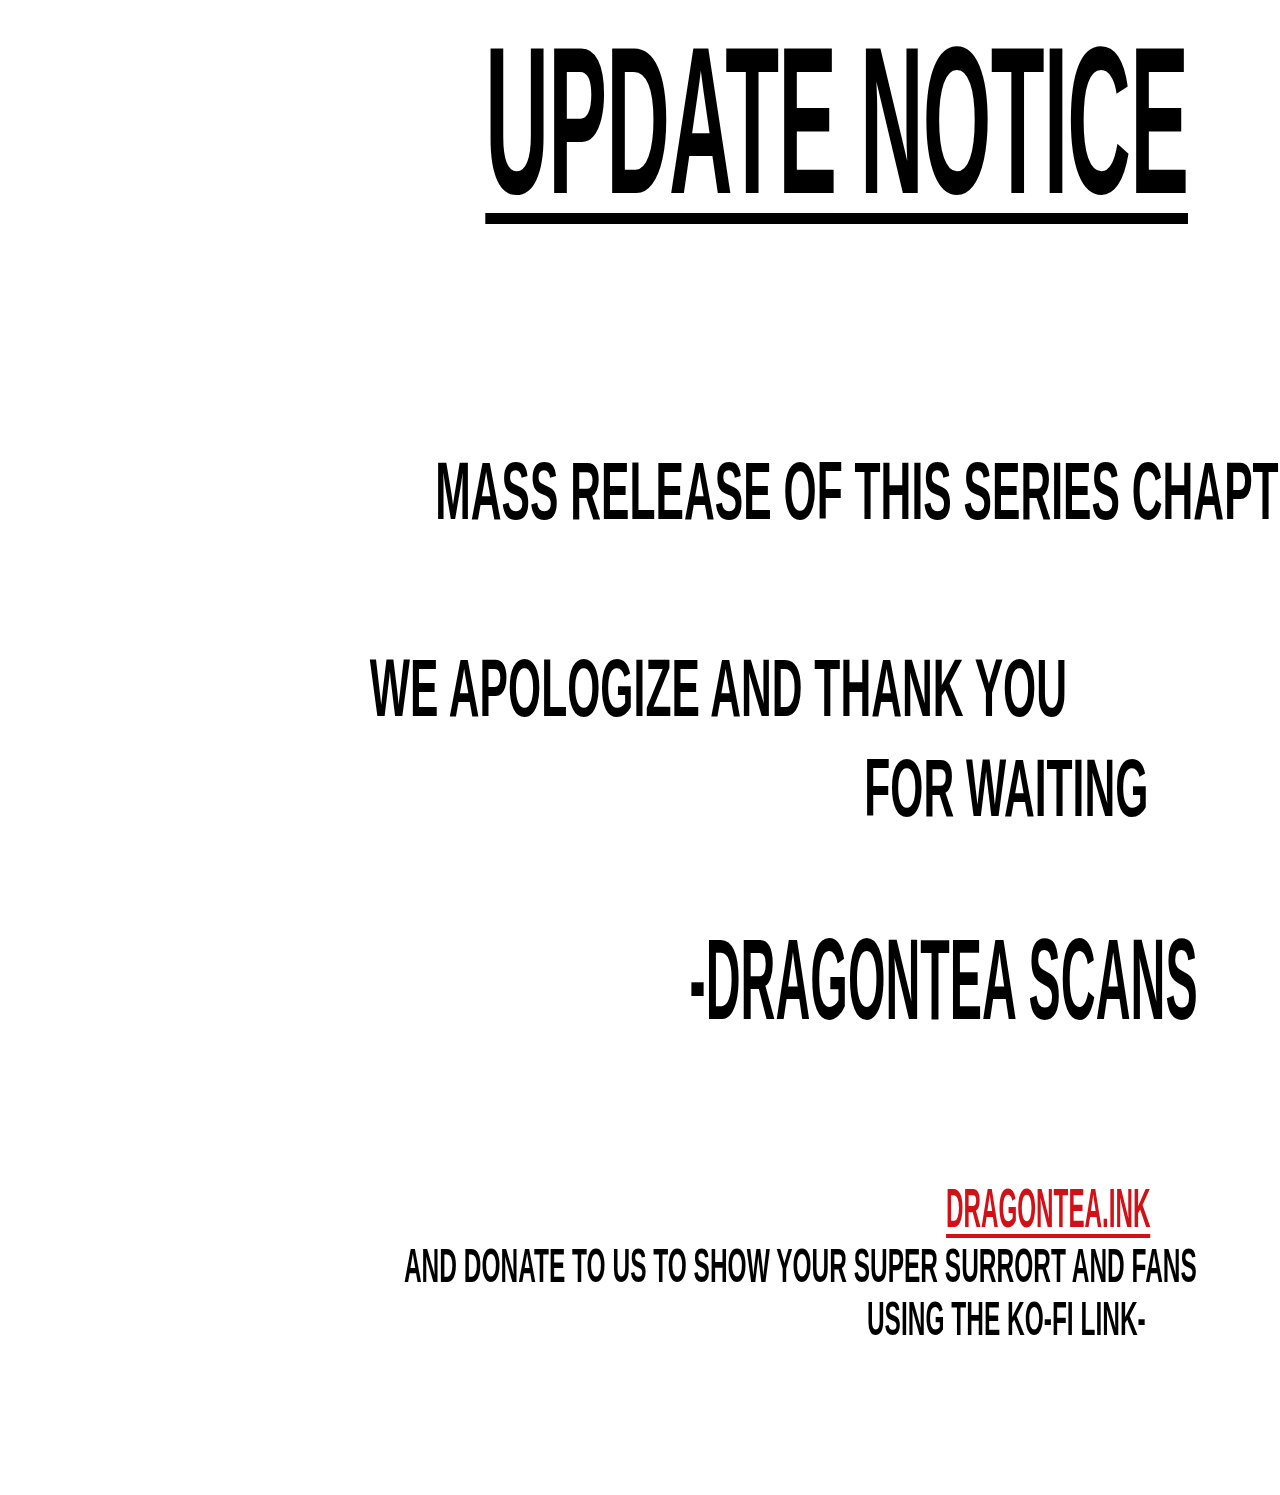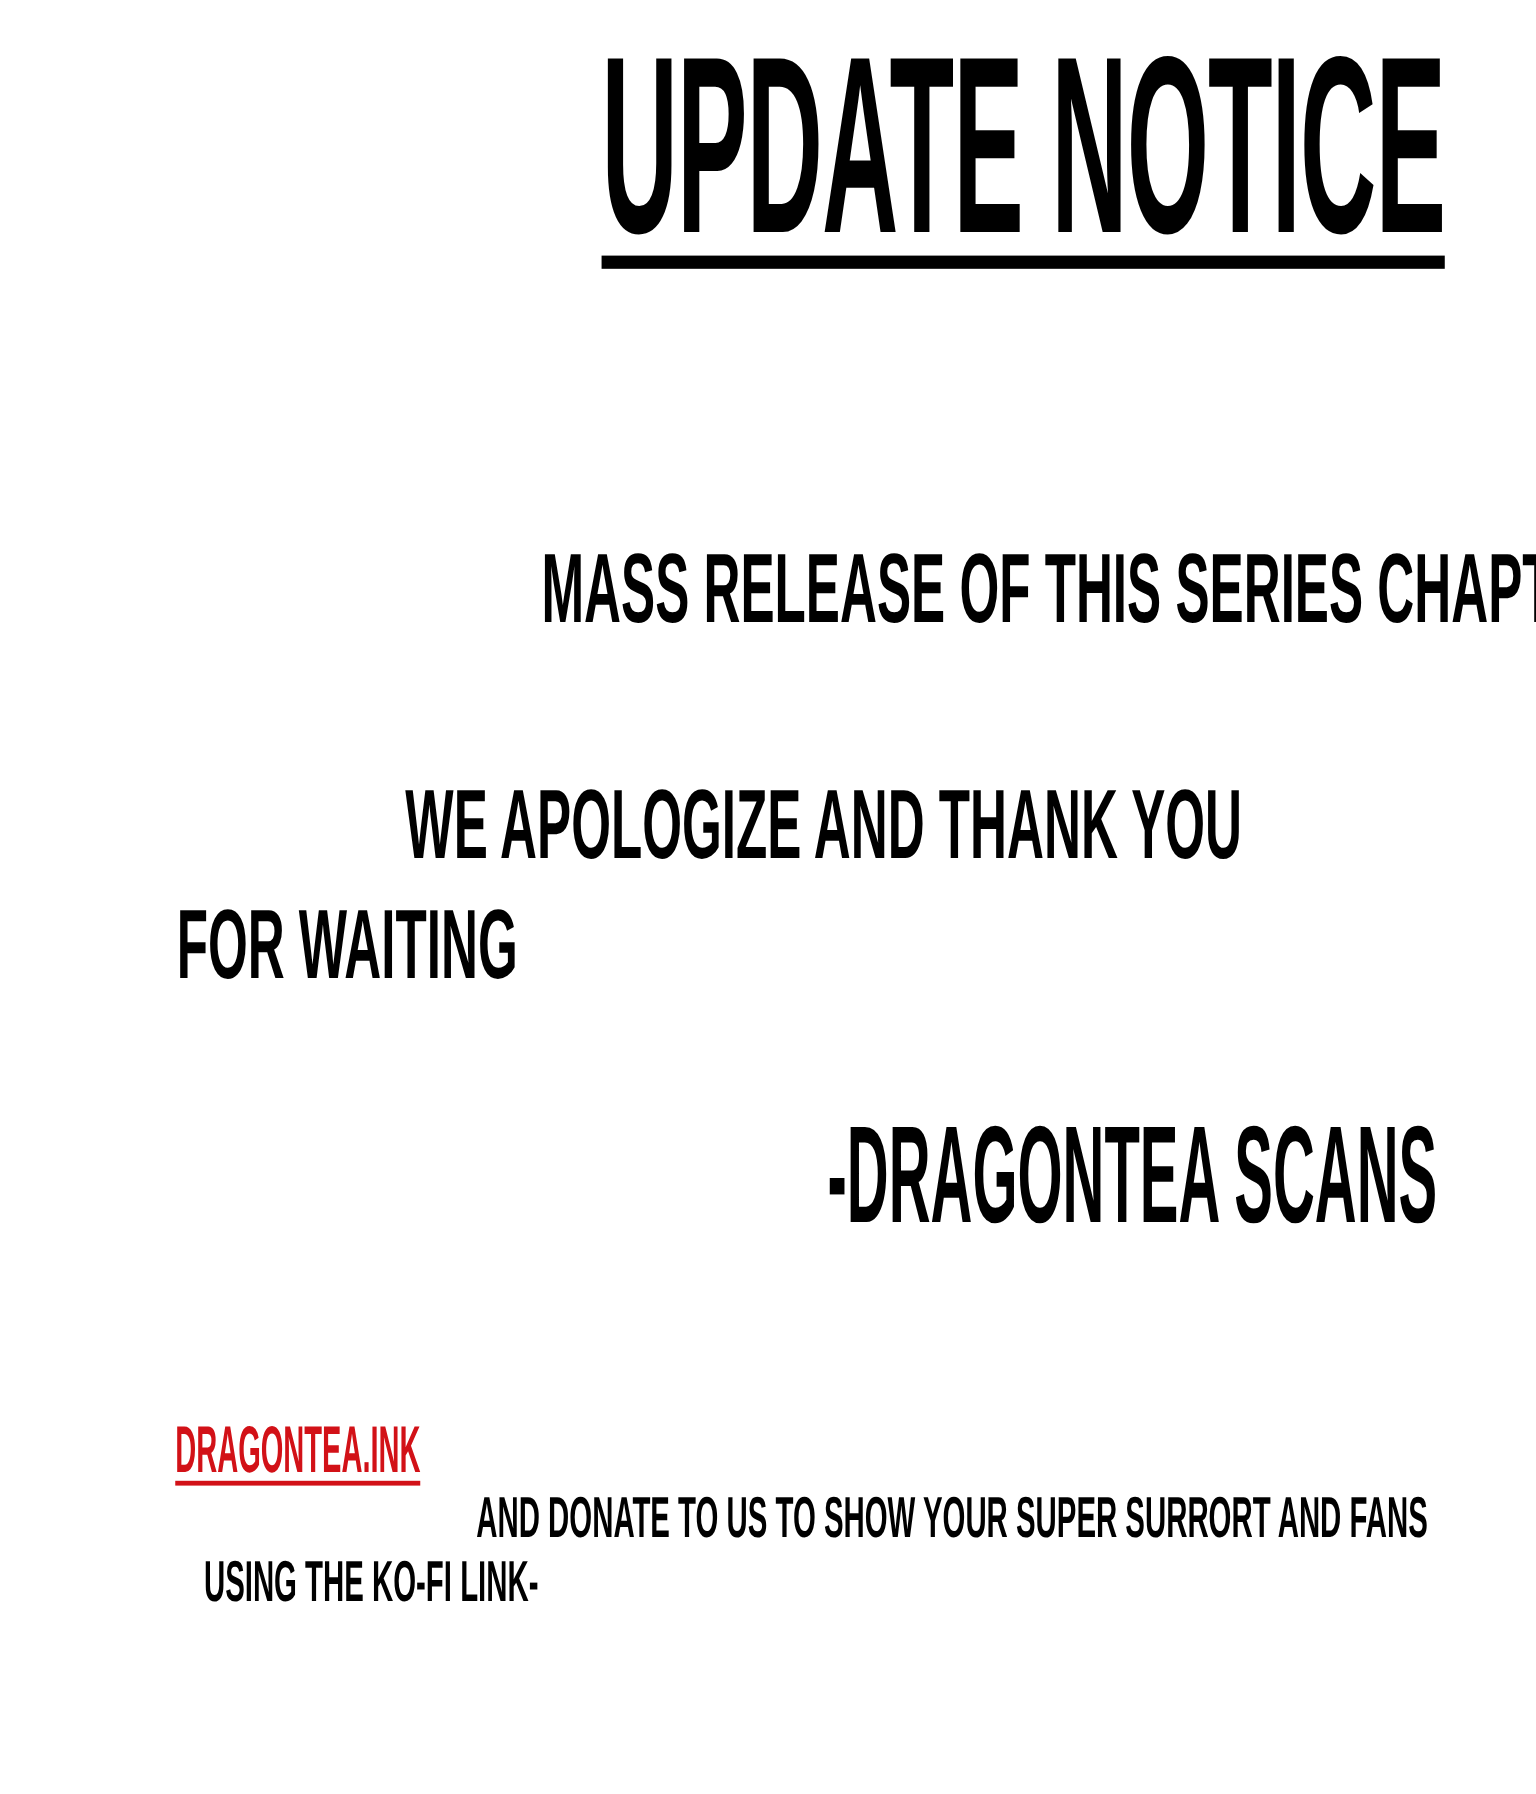--- a/index.html
+++ b/index.html
@@ -12,23 +12,23 @@
     width: 1280px;
     height: 1495px;
     background: var(--bg, #ffffff);
     color: var(--fg, #000000);
     overflow: hidden;
     font-family: "Liberation Sans", sans-serif;
     font-weight: bold;
   }
   .line {
     position: absolute;
-    left: 16px;
+    left: 0;
     right: 0;
-    text-align: left;
+    text-align: right;
     white-space: nowrap;
   }
   .t {
     display: inline-block;
     white-space: nowrap;
     line-height: 1;
   }
   
   .title-wrap { top: 30px; }
   .title {
@@ -40,21 +40,21 @@
     transform-origin: center top;
   }
   
   .body-text {
     font-size: 82px;
     transform: scaleX(0.52);
     transform-origin: center top;
   }
   .l-announce1 { top: 362px; }
   .l-announce2 { top: 450px; }
-  .l-apology1  { top: 647px; }
+  .l-apology1  { top: 647px; padding-left: 48px; }
   .l-apology2  { top: 747px; text-decoration: underline; }
   
   .sig-wrap {
     position: absolute;
     top: 922px;
     right: 82px;
     text-align: right;
     white-space: nowrap;
   }
   .sig-text {
@@ -73,21 +73,21 @@
     line-height: 0.92;
     color: var(--link, #d21117);
     text-decoration: none;
     border-bottom: 4px solid var(--link, #d21117);
     transform: scaleX(0.44);
     transform-origin: center top;
     cursor: pointer;
   }
   .l-support { top: 1132px; }
   .l-website { top: 1183px; text-decoration: underline; }
-  .l-donate1 { top: 1242px; }
+  .l-donate1 { top: 1242px; padding-left: 23px; }
   .l-donate2 { top: 1295px; padding-left: 20px; }
   .l-kofi    { top: 1346px; }
 </style>
 </head>
 <body>
 
 <div class="page">
 
   <div class="line title-wrap">
     <span class="t title">UPDATE NOTICE</span>

